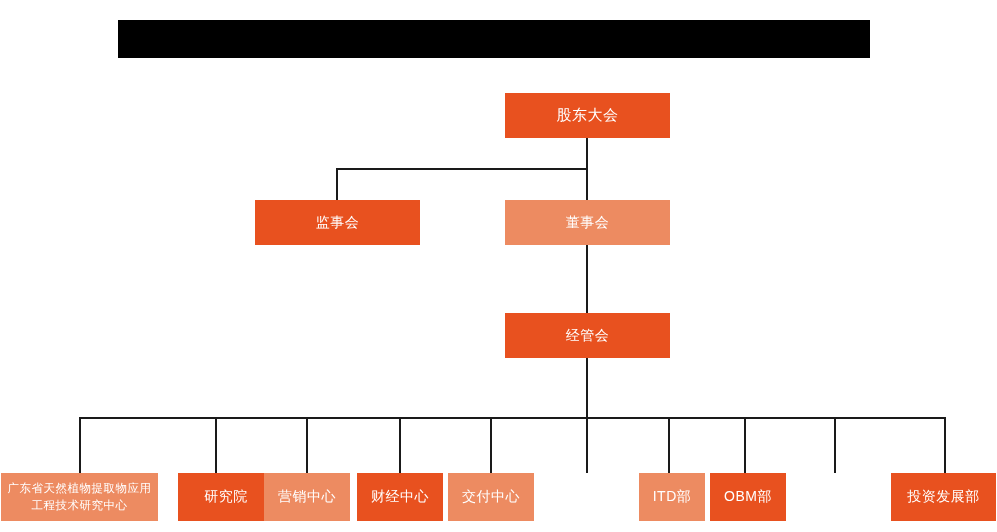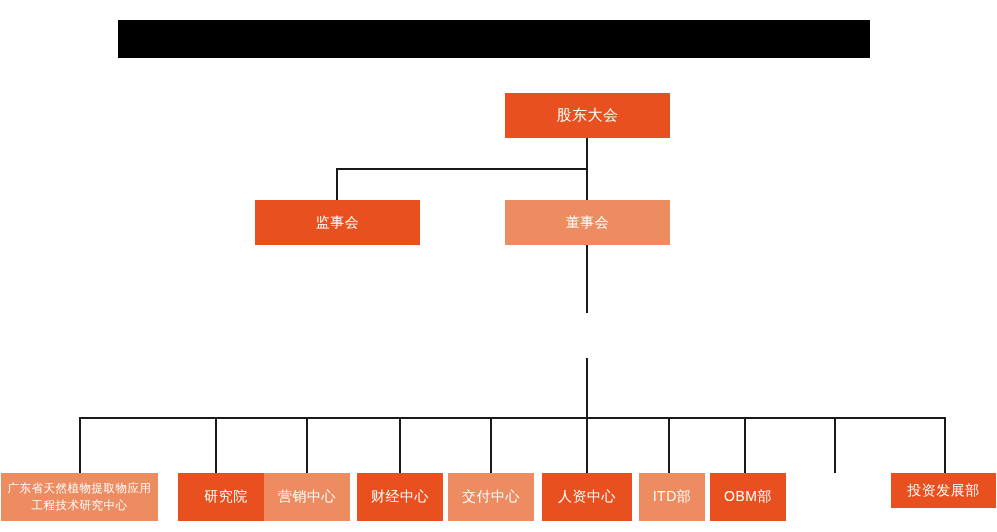--- a/index.html
+++ b/index.html
@@ -82,20 +82,23 @@
   <div class="node dark level-dept" style="left:255px; top:200px; width:165px; height:45px;">
     <span class="label">监事会</span>
   </div>
 
   <div class="node light level-dept" style="left:505px; top:200px; width:165px; height:45px;">
     <span class="label">董事会</span>
   </div>
 
   <div class="line v" style="left:586px; top:245px; width:2px; height:68px;"></div>
 
+  <div class="node dark level-dept" style="left:505px; top:313px; width:165px; height:45px;">
+    <span class="label">经管会</span>
+  </div>
 
   <div class="line v" style="left:586px; top:358px; width:2px; height:60px;"></div>
 
   <div class="line h" style="left:79px; top:417px; width:867px; height:2px;"></div>
 
   <div class="line v" style="left:79px;  top:417px; width:2px; height:56px;"></div>
   <div class="line v" style="left:215px; top:417px; width:2px; height:56px;"></div>
   <div class="line v" style="left:306px; top:417px; width:2px; height:56px;"></div>
   <div class="line v" style="left:399px; top:417px; width:2px; height:56px;"></div>
   <div class="line v" style="left:490px; top:417px; width:2px; height:56px;"></div>
@@ -118,30 +121,27 @@
   </div>
 
   <div class="node dark level-dept" style="left:357px; top:473px; width:86px; height:48px;">
     <span class="label">财经中心</span>
   </div>
 
   <div class="node light level-dept" style="left:448px; top:473px; width:86px; height:48px;">
     <span class="label">交付中心</span>
   </div>
 
-  <div class="node dark level-dept" style="left:542px; top:473px; width:90px; height:48px;">
-    <span class="label">人资中心</span>
-  </div>
 
   <div class="node light level-dept" style="left:639px; top:473px; width:66px; height:48px;">
     <span class="label">ITD部</span>
   </div>
 
   <div class="node dark level-dept" style="left:710px; top:473px; width:76px; height:48px;">
     <span class="label">OBM部</span>
   </div>
 
 
-  <div class="node dark level-dept" style="left:891px; top:473px; width:105px; height:35px;">
+  <div class="node dark level-dept" style="left:891px; top:473px; width:105px; height:48px;">
     <span class="label">投资发展部</span>
   </div>
 
 </div>
 
 </body></html>

